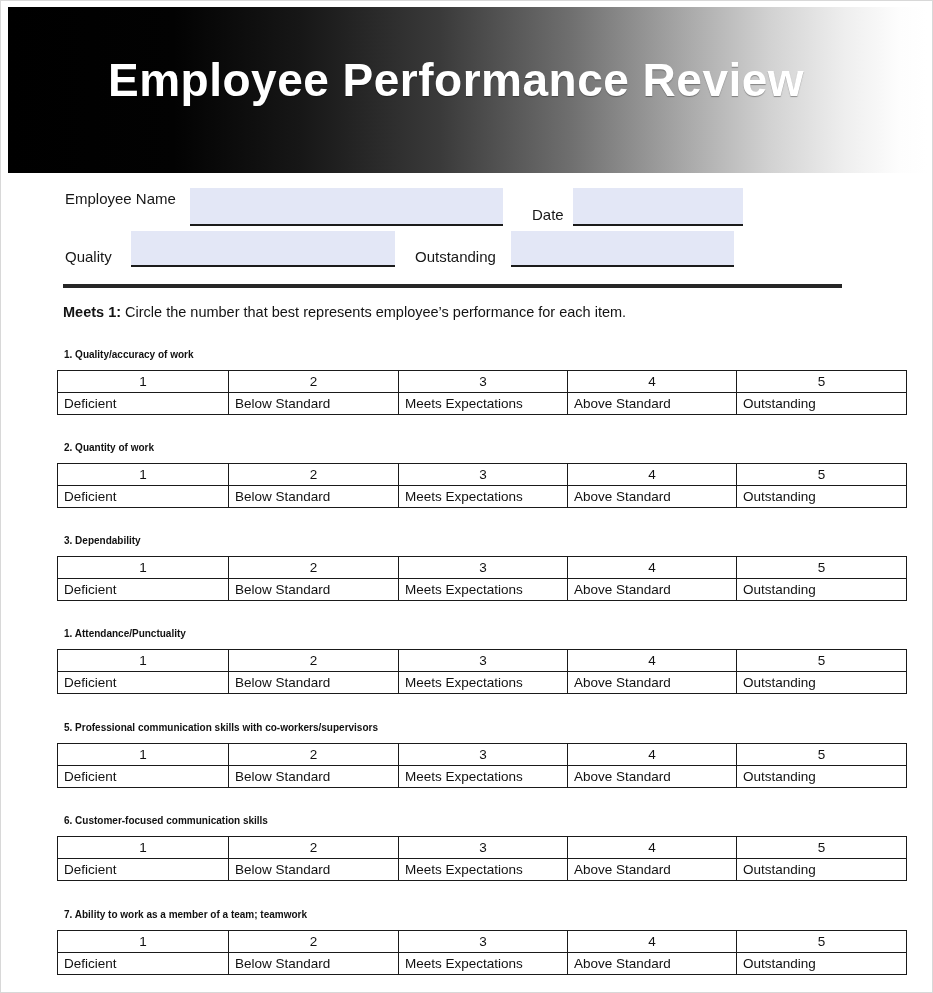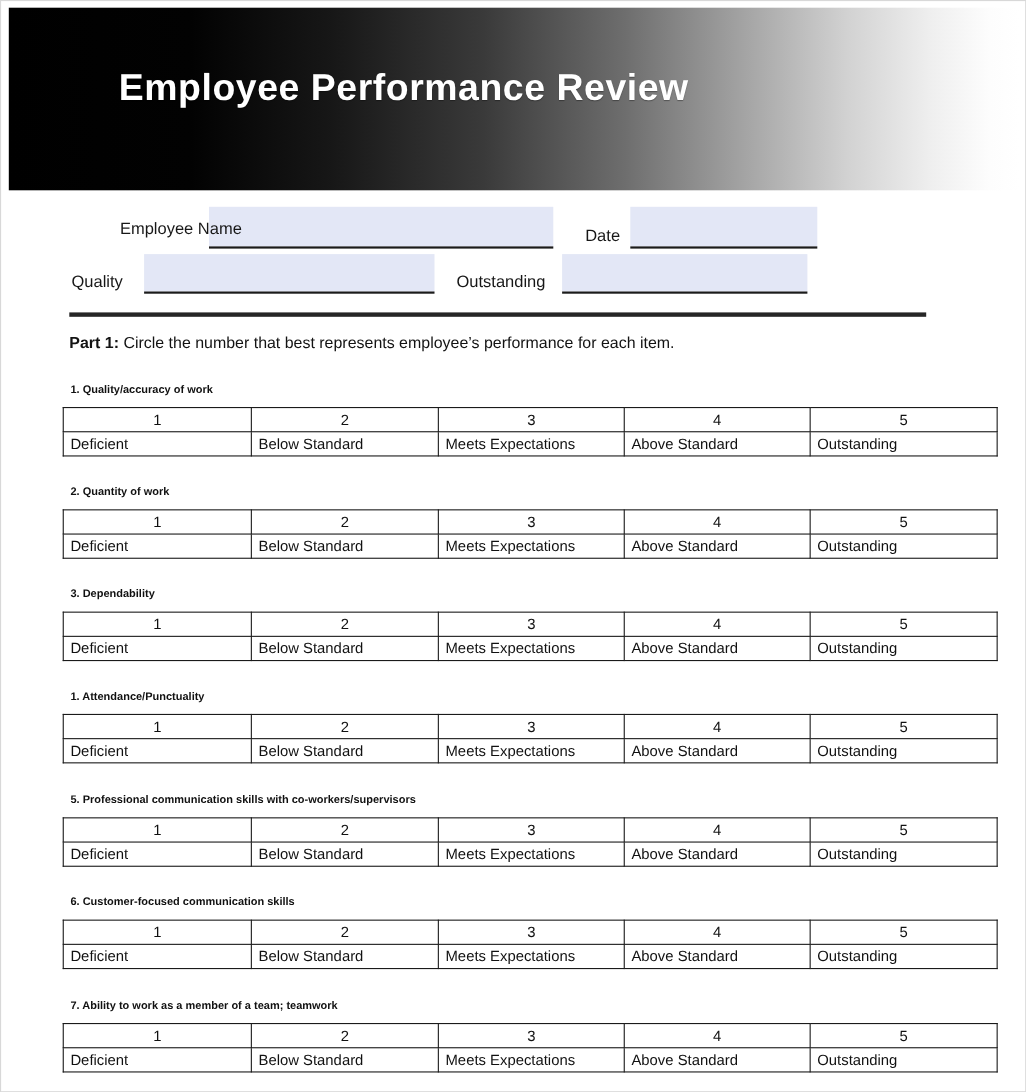--- a/index.html
+++ b/index.html
@@ -42,21 +42,21 @@
         #fdfdfd 97%,
         #ffffff 100%);
   }
   .header-title {
     position: absolute;
     left: 100px;
     top: 45px;
     width: 760px;
     color: #ffffff;
     font-family: "Liberation Sans Narrow", "Liberation Sans", "DejaVu Sans", sans-serif;
-    font-size: 34px;
+    font-size: 46px;
     font-weight: bold;
     letter-spacing: 0.5px;
     line-height: 56px;
     white-space: nowrap;
     text-shadow: 0 1px 1px rgba(0,0,0,0.35);
   }
 
   
   .form-area {
     position: absolute;
@@ -78,21 +78,21 @@
     position: absolute;
     font-size: 15px;
     color: #171717;
     line-height: 18px;
     white-space: nowrap;
   }
 
   
   .fb-name  { left: 189px; top: 15px; width: 313px; height: 36px; }
   .fr-name  { left: 189px; top: 51px; width: 313px; }
-  .fl-name  { left: 64px;  top: 27px; margin-left: 44px; }
+  .fl-name  { left: 64px;  top: 17px; }
   
   .fb-date  { left: 572px; top: 15px; width: 170px; height: 36px; }
   .fr-date  { left: 572px; top: 51px; width: 170px; }
   .fl-date  { left: 531px; top: 33px; }
   
   .fb-pos   { left: 130px; top: 58px; width: 264px; height: 34px; }
   .fr-pos   { left: 130px; top: 92px; width: 264px; }
   .fl-pos   { left: 64px;  top: 75px; }
   
   .fb-dept  { left: 510px; top: 58px; width: 223px; height: 34px; }
@@ -200,21 +200,21 @@
     <div class="field-label fl-pos">Quality</div>
 
     <div class="field-box fb-dept"></div>
     <div class="field-rule fr-dept"></div>
     <div class="field-label fl-dept">Outstanding</div>
   </div>
 
   <div class="divider"></div>
 
   <div class="instruction">
-    <span class="lead">Part 1:</span><span> Circle the number that best represents employee’s performance for each item.</span>
+    <span class="lead">Meets 1:</span><span> Circle the number that best represents employee’s performance for each item.</span>
   </div>
 
   <div class="items" id="items-root">
       <div class="item" style="top: 344px;">
         <div class="item-title">1. Quality/accuracy of work</div>
         <table class="rating">
           <colgroup>
             <col class="c1">
             <col class="c2">
             <col class="c3">

